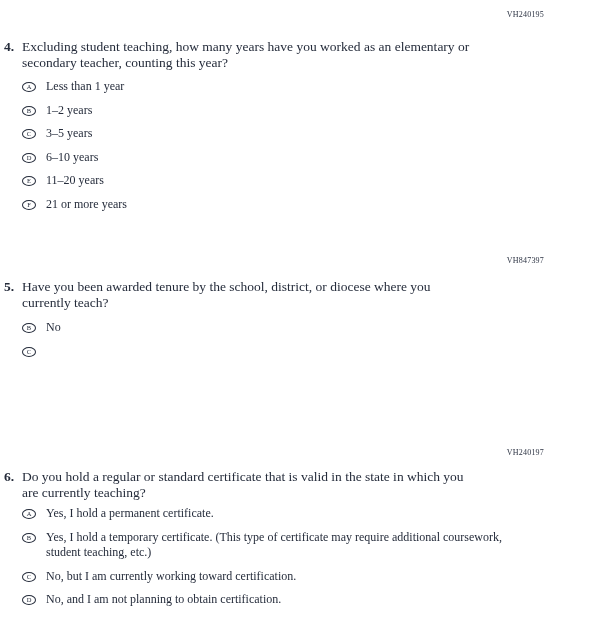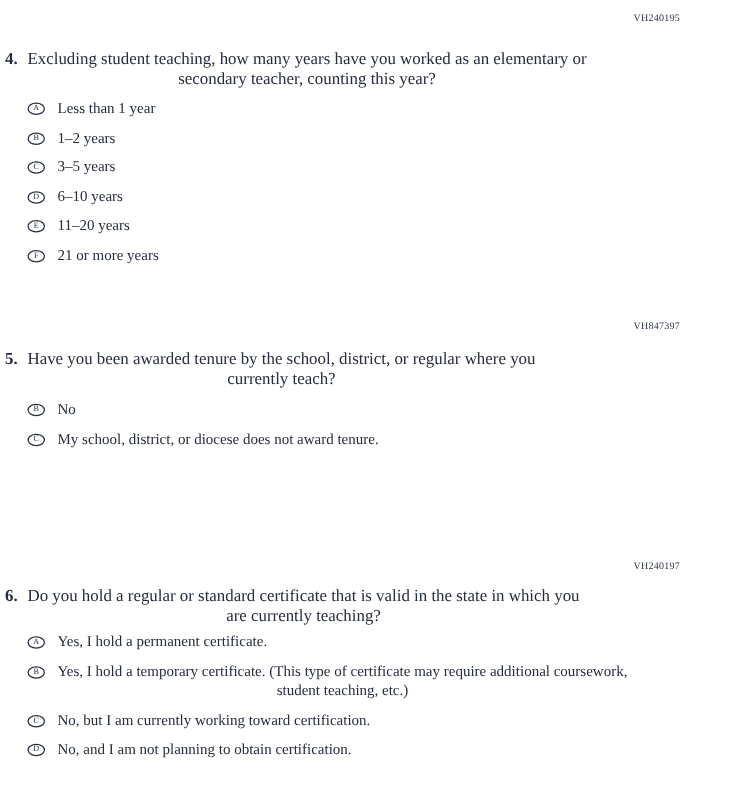--- a/index.html
+++ b/index.html
@@ -27,21 +27,21 @@
     padding-left: 4px;
   }
   .q-num {
     flex: none;
     width: 18px;
     font-weight: 700;
     font-size: 13.5px;
     line-height: 16px;
   }
   .q-text { font-size: 13.5px; line-height: 16px; }
-  .tline { display: block; white-space: nowrap; text-align: center; }
+  .tline { display: block; white-space: nowrap; }
   .options { padding-left: 22px; }
   .option {
     display: flex;
     align-items: flex-start;
     margin-bottom: 8px;
   }
   .bubble {
     flex: none;
     box-sizing: border-box;
     width: 14px;
@@ -121,36 +121,33 @@
         </span>
     </div>
   </div>
 </div>
 
 <div class="section" id="sec-q5">
   <div class="code">VH847397</div>
   <div class="q-row">
     <span class="q-num">5.</span>
     <span class="q-text">
-      <span class="tline">Have you been awarded tenure by the school, district, or regular where you</span>
+      <span class="tline">Have you been awarded tenure by the school, district, or diocese where you</span>
       <span class="tline">currently teach?</span>
     </span>
   </div>
   <div class="options">
     <div class="option">
       <span class="bubble">B</span>
       <span class="opt-text">
           <span class="tline">No</span>
         </span>
     </div>
     <div class="option">
       <span class="bubble">C</span>
-      <span class="opt-text">
-          <span class="tline">My school, district, or diocese does not award tenure.</span>
-        </span>
     </div>
   </div>
 </div>
 
 <div class="section" id="sec-q6">
   <div class="code">VH240197</div>
   <div class="q-row">
     <span class="q-num">6.</span>
     <span class="q-text">
       <span class="tline">Do you hold a regular or standard certificate that is valid in the state in which you</span>

